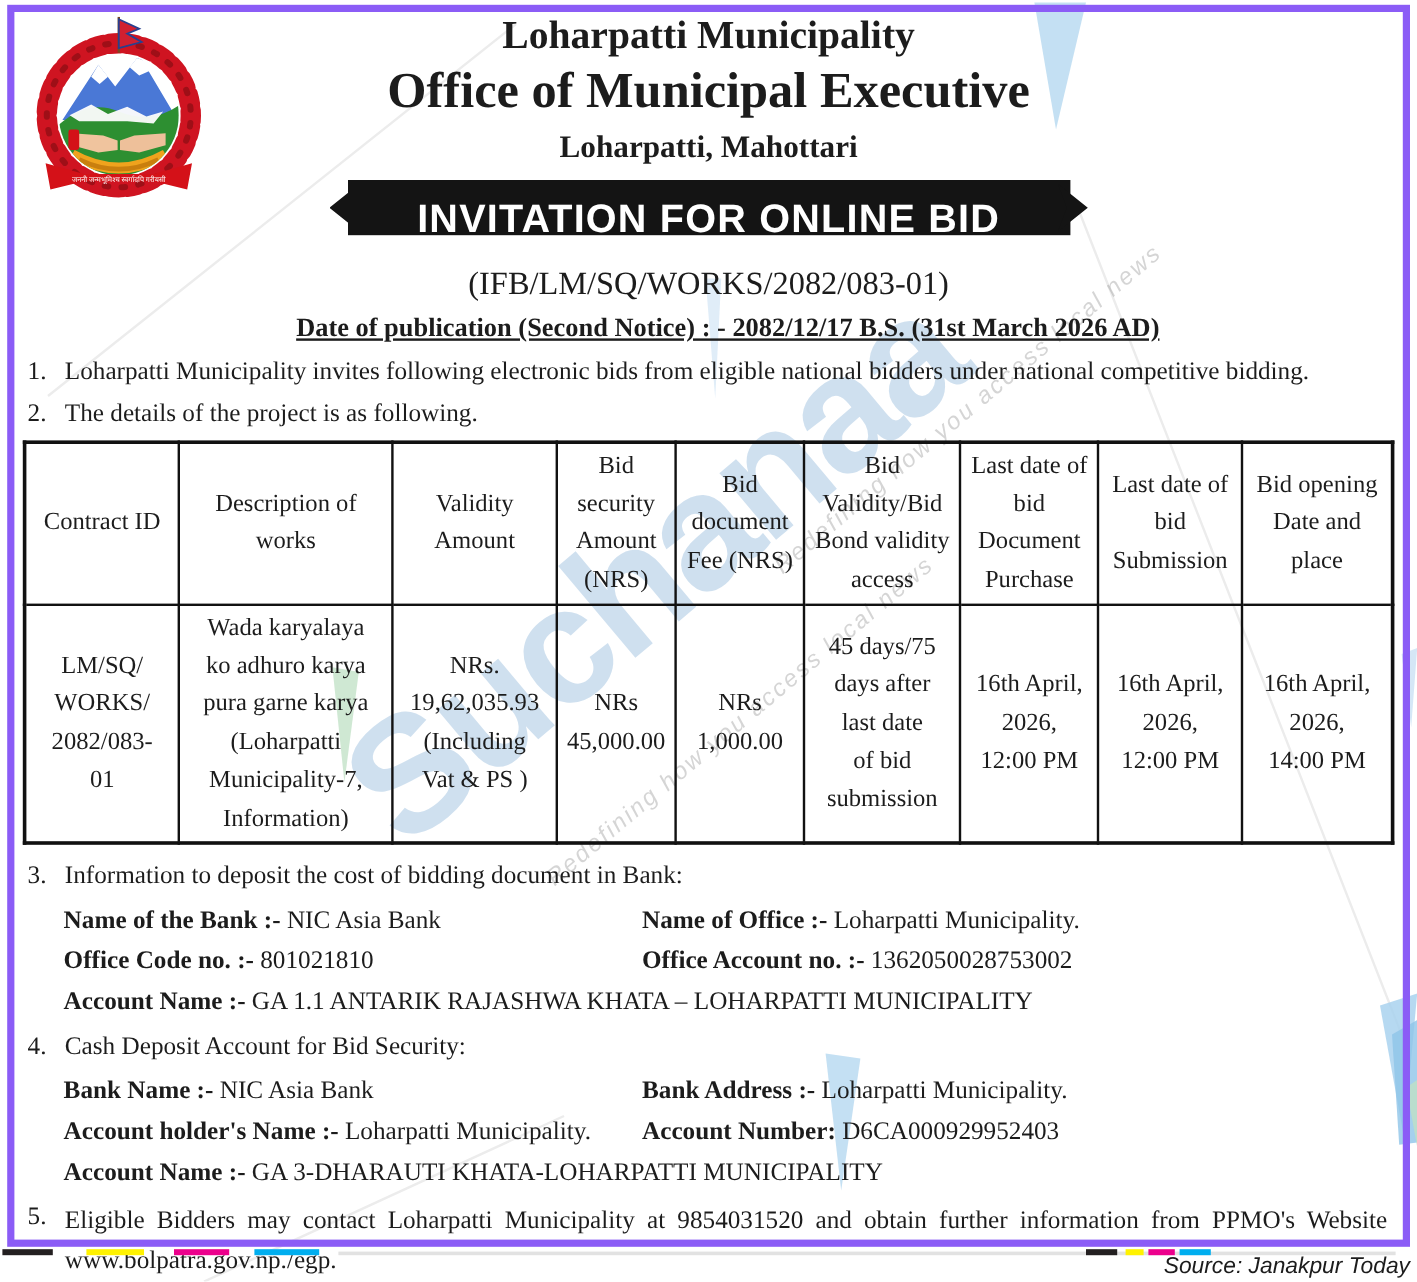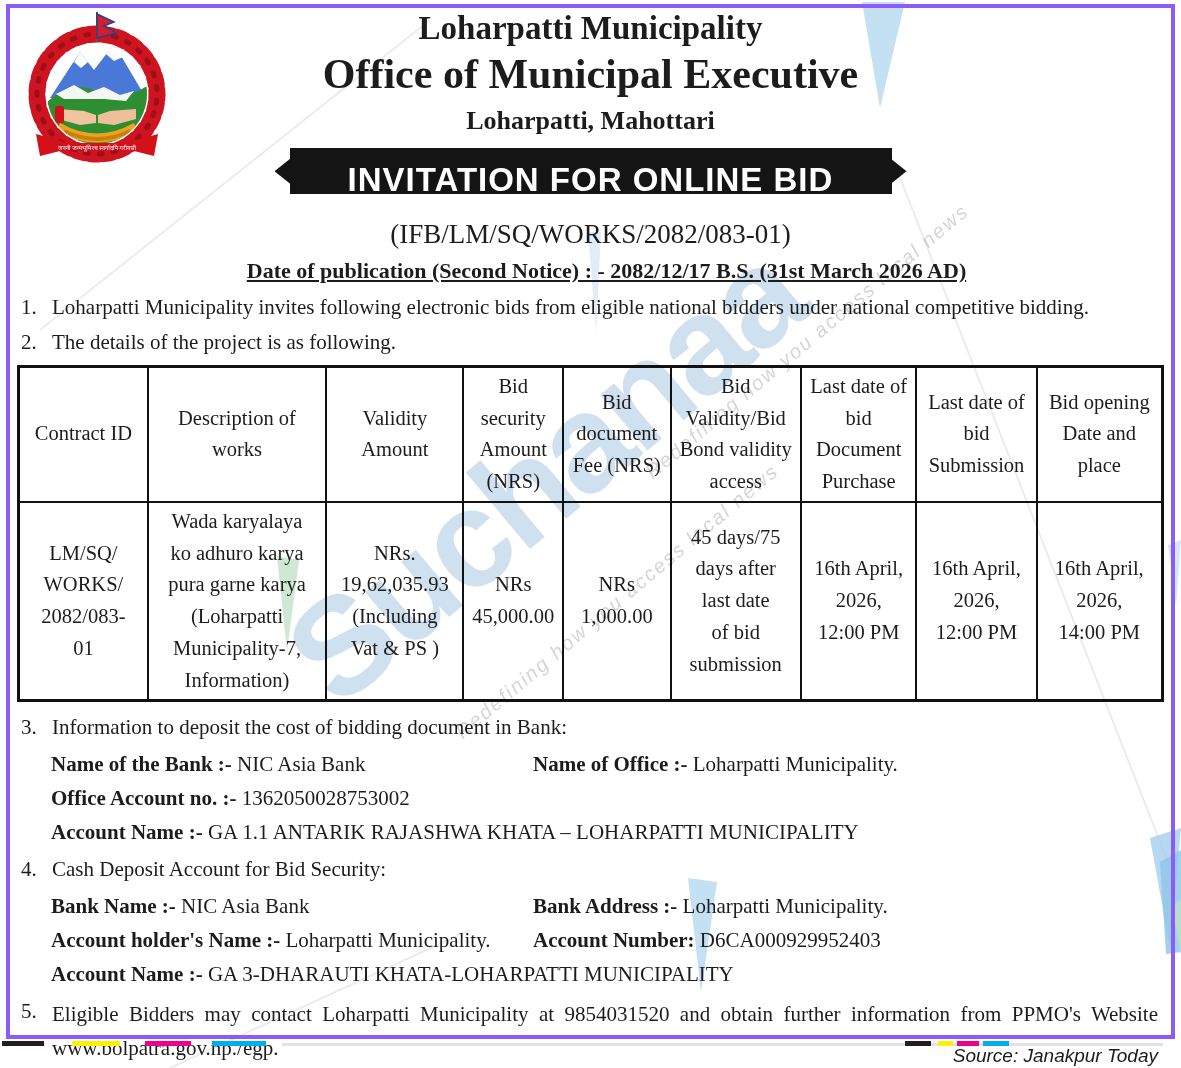--- a/index.html
+++ b/index.html
@@ -12,21 +12,21 @@
              font-weight:bold; font-size:138px; letter-spacing:-4px; color:rgba(140,180,216,0.42);
              transform:rotate(-40deg); white-space:nowrap; }
   .wm-tag { position:absolute; font-family:"Liberation Sans", sans-serif; font-style:italic;
             font-size:20px; letter-spacing:2px; color:rgba(150,150,150,0.40);
             transform:rotate(-40deg); white-space:nowrap; }
   .wm-tag1 { left:600px; top:330px; }
   .wm-tag2 { left:410px; top:590px; }
 
   
   .frame { position:absolute; left:6px; right:6px; top:4px; bottom:29px;
-           border:4px solid #8b5cf6; z-index:1; padding:0 7px; background:transparent; }
+           border:6px solid #8b5cf6; z-index:1; padding:0 7px; background:transparent; }
 
   .emblem { position:absolute; left:12px; top:4px; width:150px; height:154px; }
 
   .t1 { text-align:center; font-weight:bold; font-size:33px; line-height:1.15; margin-top:2px; }
   .t2 { text-align:center; font-weight:bold; font-size:42px; line-height:1.15; margin-top:2px; }
   .t3 { text-align:center; font-weight:bold; font-size:26px; line-height:1.15; margin-top:8px; }
 
   .banner { position:relative; width:632px; height:63px; margin:12px auto 4px auto; }
   .banner-bar { position:absolute; left:15px; right:15px; top:0; height:46px; background:#141414; }
   .spike { position:absolute; top:3px; width:25px; height:40px; background:#141414; }
@@ -56,21 +56,21 @@
   .bank-row { display:flex; line-height:1.62; }
   .bank-left { width:482px; flex:none; }
   .bank-right { flex:1; }
   .lbl { font-weight:bold; }
 
   .signature { text-align:right; font-weight:bold; font-size:23px; margin-top:10px; padding-right:4px; }
 
   
   .reg { position:absolute; top:1041px; height:5px; z-index:2; }
   .gray-rule { position:absolute; top:1043px; left:282px; right:18px; height:3px; background:#e2e2e2; z-index:1; }
-  .source { position:absolute; right:23px; top:1045px; font-family:"Liberation Sans", sans-serif;
+  .source { position:absolute; right:6px; top:1045px; font-family:"Liberation Sans", sans-serif;
             font-style:italic; font-size:19px; color:#1c1c1c; z-index:2; }
 </style>
 </head>
 <body>
 
 <div class="deco-layer">
   <svg width="1181" height="1068" viewBox="0 0 1181 1068">
     <line x1="40" y1="330" x2="430" y2="20" stroke="#ececec" stroke-width="2"></line>
     <line x1="895" y1="165" x2="1175" y2="880" stroke="#ececec" stroke-width="2"></line>
     <line x1="170" y1="1068" x2="470" y2="930" stroke="#ececec" stroke-width="2"></line>
@@ -204,20 +204,21 @@
   <div class="item" style="margin-top:11px">
     <span class="num">3.</span>
     <div class="itext" style="text-align:left">Information to deposit the cost of bidding document in Bank:</div>
   </div>
   <div class="subblock">
     <div class="bank-row">
       <div class="bank-left"><span class="lbl">Name of the Bank :-</span> <span>NIC Asia Bank</span></div>
       <div class="bank-right"><span class="lbl">Name of Office :-</span> <span>Loharpatti Municipality.</span></div>
     </div>
     <div class="bank-row">
+      <div class="bank-left"><span class="lbl">Office Code no. :-</span> <span>801021810</span></div>
       <div class="bank-right"><span class="lbl">Office Account no. :-</span> <span>1362050028753002</span></div>
     </div>
     <div class="bank-row">
       <div><span class="lbl">Account Name :-</span> <span>GA 1.1 ANTARIK RAJASHWA KHATA – LOHARPATTI MUNICIPALITY</span></div>
     </div>
   </div>
 
   <div class="item" style="margin-top:6px">
     <span class="num">4.</span>
     <div class="itext" style="text-align:left">Cash Deposit  Account for  Bid Security:</div>

